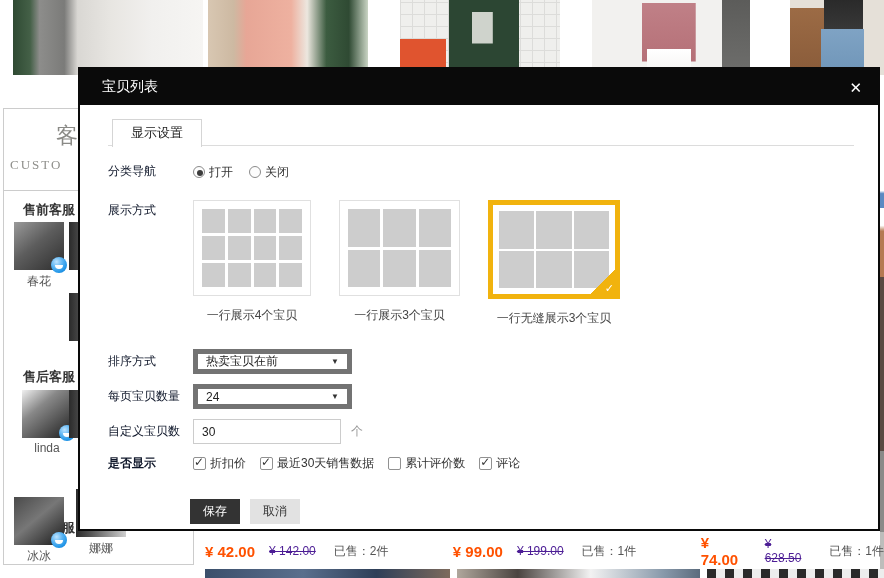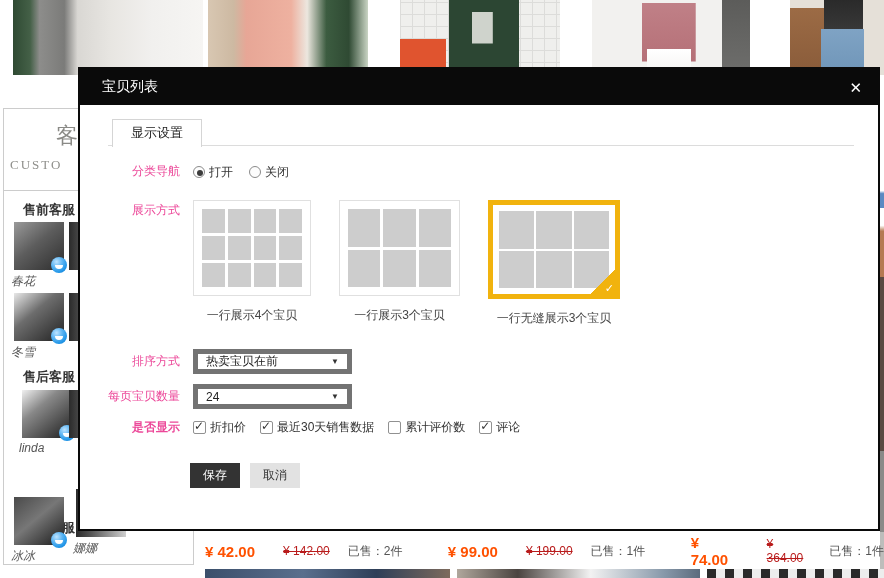--- a/index.html
+++ b/index.html
@@ -32,57 +32,57 @@
   .right-sliver{position:absolute;right:0;top:0;width:4px;height:578px;z-index:0;background:
     linear-gradient(#fff 0 33%,#5b8ac2 33.5% 36%,#fff 36% 39%,#b57a52 40% 48%,#5a4a42 48% 78%,#8a8a88 78% 92%,#bdbdbb 92% 100%);}
 
   
   .sidebar{position:absolute;left:3px;top:108px;width:191px;height:457px;border:1px solid #ccc;background:#fff;z-index:2;}
   .logo-box{position:absolute;left:0;top:0;width:100%;height:82px;border-bottom:1px solid #ccc;overflow:hidden;}
   .logo-char{position:absolute;left:52px;top:12px;font-family:"Liberation Serif","DejaVu Serif",serif;font-size:22px;color:#8a8a86;}
   .logo-latin{position:absolute;left:6px;top:48px;font-family:"Liberation Serif","DejaVu Serif",serif;font-size:13px;letter-spacing:2px;color:#8f8f8b;}
   .branch{position:absolute;stroke:#9aa08e;fill:none;stroke-width:1.2;}
   .sec-title{position:absolute;left:19px;font-size:13px;font-weight:bold;color:#333;}
-  .agent{position:absolute;width:56px;font-style:italic;}
+  .agent{position:absolute;width:56px;text-align:center;}
   .avatar{position:relative;width:50px;height:48px;margin:0 auto;background:linear-gradient(140deg,#9a9a9a 0%,#5d5d5d 45%,#2e2e2e 100%);}
   .avatar2{background:linear-gradient(140deg,#e8e8e8 0%,#6d6d6d 40%,#222 100%);}
   .avatar3{background:linear-gradient(140deg,#f0f0f0 0%,#888 35%,#1d1d1d 100%);}
   .avatar4{background:linear-gradient(140deg,#4a4a4a 0%,#777 45%,#1a1a1a 100%);}
   .avatar-fade{background:linear-gradient(90deg,#2b2b2b 0%,#555 30%,#cfcfcf 100%);}
   .ww{position:absolute;right:-3px;bottom:-3px;width:16px;height:16px;border-radius:50%;
     background:radial-gradient(circle at 35% 30%,#bfe4ff 0%,#57b2f2 40%,var(--badge-blue) 70%,#0b6cc0 100%);}
   .ww::after{content:"";position:absolute;left:4px;top:8px;width:8px;height:4px;border-radius:0 0 8px 8px;background:#fff;}
   .agent-name{margin-top:3px;font-size:12px;color:#555;}
   .partial{position:absolute;width:50px;height:48px;}
 
   
   .price-row{position:absolute;left:205px;top:539px;width:679px;height:24px;display:flex;z-index:2;}
   .price-item{display:flex;align-items:center;}
   .pi1,.pi2{width:248px;}
   .price-cur{font-size:15px;font-weight:bold;color:var(--price-orange);}
-  .price-orig{font-size:12px;color:#b91c1c;text-decoration:line-through;margin-left:28px;}
+  .price-orig{font-size:12px;color:#4c1d95;text-decoration:line-through;margin-left:14px;}
   .price-sold{font-size:12px;color:#555;margin-left:18px;white-space:nowrap;}
   .bphoto{position:absolute;top:569px;height:9px;z-index:2;}
   .bphoto1{left:205px;width:245px;background:linear-gradient(90deg,#3b4f6b,#5a6f8d 40%,#2e3f58 70%,#7d6a5c);}
   .bphoto2{left:457px;width:243px;background:linear-gradient(90deg,#b0a79d,#4a4440 25%,#f2f2f2 55%,#8899aa 85%,#5b6b7d);}
   .bphoto3{left:707px;width:177px;background:repeating-linear-gradient(90deg,#2a2a2a 0 9px,#ededed 9px 18px);}
 
   
   .modal{position:absolute;left:78px;top:67px;width:802px;height:464px;background:#fff;border:2px solid #0a0a0a;z-index:10;}
   .modal-header{height:36px;background:#0a0a0a;display:flex;align-items:center;}
   .modal-title{color:#fff;font-size:14px;margin-left:22px;}
   .modal-close{margin-left:auto;margin-right:16px;color:#fff;font-size:15px;cursor:pointer;line-height:1;}
   .modal-body{position:relative;height:424px;padding:13px 24px 0 28px;}
   .tabbar{height:28px;border-bottom:1px solid #dcdcdc;padding-left:4px;}
   .tab{display:inline-block;position:relative;top:1px;height:28px;line-height:26px;padding:0 18px;
     background:#fff;border:1px solid #d5d5d5;border-bottom:none;font-size:13px;color:#222;cursor:pointer;}
 
   .form{margin-top:13px;}
   .frow{display:flex;align-items:flex-start;margin-bottom:10px;}
-  .flabel{width:72px;min-width:72px;text-align:right;margin-right:13px;font-size:12px;color:#ec4899;line-height:25px;}
+  .flabel{width:72px;min-width:72px;text-align:left;margin-right:13px;font-size:12px;color:#0f172a;line-height:25px;}
   .fctrl{display:flex;align-items:center;}
 
   .radio{display:inline-block;width:12px;height:12px;border:1px solid #8b8b8b;border-radius:50%;background:#fdfdfd;position:relative;margin-right:4px;cursor:pointer;}
   .radio.on::after{content:"";position:absolute;left:3px;top:3px;width:6px;height:6px;border-radius:50%;background:#3c3c3c;}
   .rlabel{font-size:12px;color:#333;margin-right:16px;line-height:20px;}
 
   .opts{display:flex;gap:28px;margin-top:2px;}
   .opt{display:flex;flex-direction:column;align-items:center;cursor:pointer;}
   .opt-card{position:relative;width:118px;height:96px;border:1px solid #e0e0e0;background:#fff;padding:8px;}
   .opt.on .opt-card{width:132px;height:99px;border:5px solid var(--accent-yellow);padding:6px;}
@@ -142,26 +142,20 @@
   <div class="sec-title" style="top:92px;">售前客服</div>
 
   <div class="agent" style="left:7px;top:113px;">
     <div class="avatar">
         <span class="ww"></span>
       </div>
     <div class="agent-name">春花</div>
   </div>
   <div class="partial avatar avatar-fade" style="left:65px;top:113px;"></div>
 
-  <div class="agent" style="left:7px;top:184px;">
-    <div class="avatar avatar2">
-        <span class="ww"></span>
-      </div>
-    <div class="agent-name">冬雪</div>
-  </div>
   <div class="partial avatar avatar-fade" style="left:65px;top:184px;"></div>
 
   <div class="sec-title" style="top:259px;">售后客服</div>
 
   <div class="agent" style="left:15px;top:281px;">
     <div class="avatar avatar3">
         <span class="ww"></span>
       </div>
     <div class="agent-name">linda</div>
   </div>
@@ -187,21 +181,21 @@
     <span class="price-orig">¥ 142.00</span>
     <span class="price-sold">已售：2件</span>
   </div>
   <div class="price-item pi2">
     <span class="price-cur">¥ 99.00</span>
     <span class="price-orig">¥ 199.00</span>
     <span class="price-sold">已售：1件</span>
   </div>
   <div class="price-item">
     <span class="price-cur">¥ 74.00</span>
-    <span class="price-orig">¥ 364.00</span>
+    <span class="price-orig">¥ 628.50</span>
     <span class="price-sold">已售：1件</span>
   </div>
 </div>
 <div class="bphoto bphoto1"></div>
 <div class="bphoto bphoto2"></div>
 <div class="bphoto bphoto3"></div>
 
 <div class="modal">
   <div class="modal-header">
     <span class="modal-title">宝贝列表</span>
@@ -289,20 +283,25 @@
       </div>
 
       <div class="frow">
         <div class="flabel">每页宝贝数量</div>
         <div class="selectbox">
           <span>24</span>
           <span class="caret">▼</span>
         </div>
       </div>
 
+      <div class="frow" style="margin-bottom:11px;">
+        <div class="flabel">自定义宝贝数</div>
+        <input class="textinput" value="30" style="">
+        <span class="unit" style="line-height:25px;">个</span>
+      </div>
 
       <div class="frow" style="margin-bottom:0;">
         <div class="flabel" style="line-height:17px;font-weight:bold;">是否显示</div>
         <div class="fctrl" style="height:17px;">
           <span class="cb on"></span>
           <span class="cblabel">折扣价</span>
           <span class="cb on"></span>
           <span class="cblabel">最近30天销售数据</span>
           <span class="cb"></span>
           <span class="cblabel">累计评价数</span>

